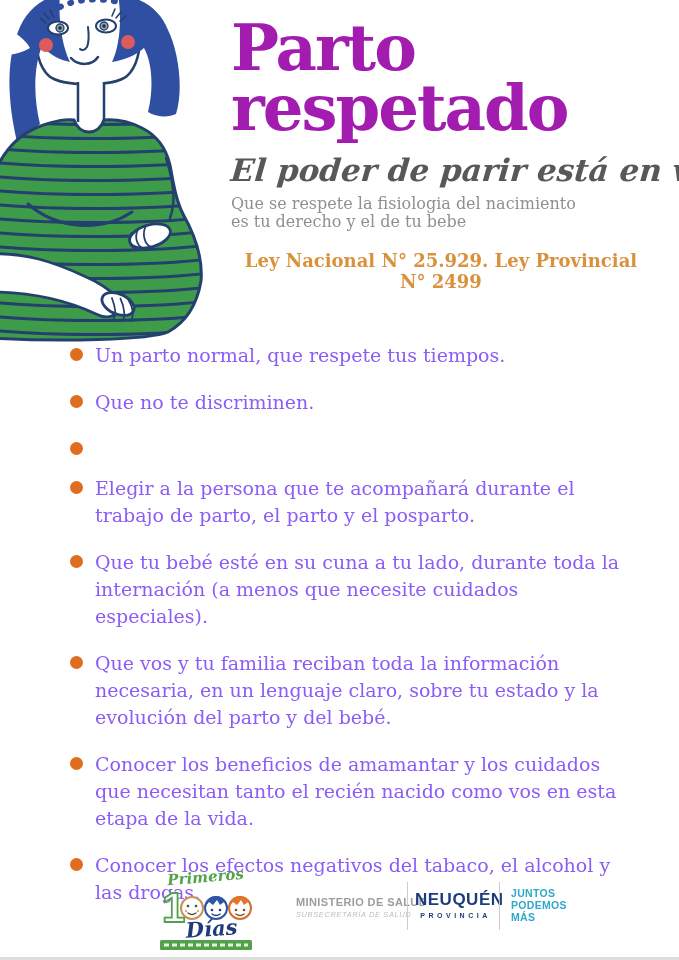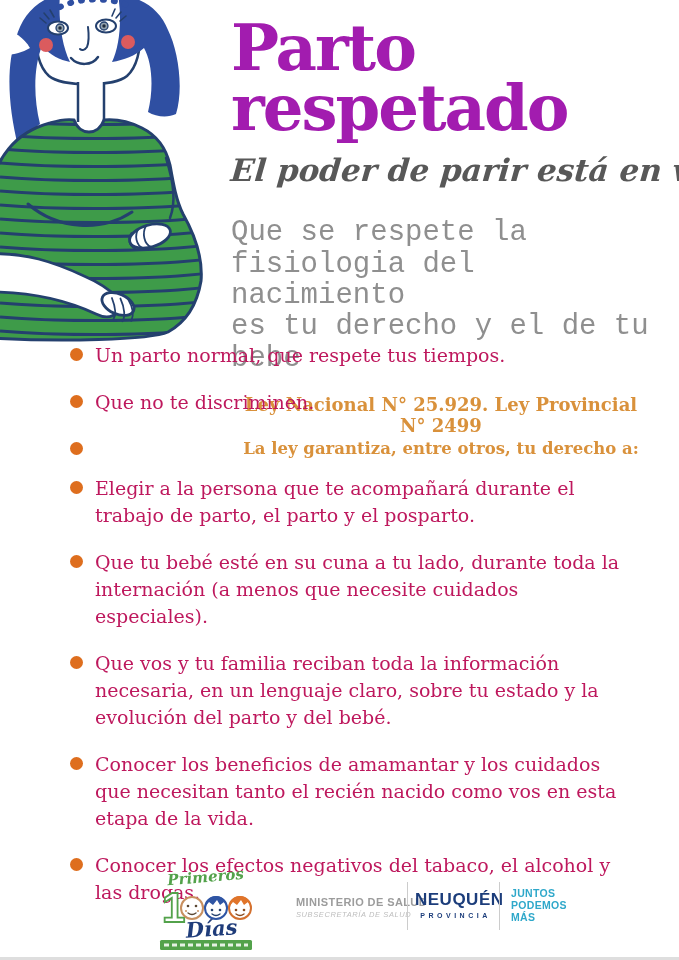--- a/index.html
+++ b/index.html
@@ -9,31 +9,31 @@
 
   
   .hero{position:absolute;left:0;top:0;width:210px;height:345px;}
 
   
   .header{position:absolute;left:231px;top:18px;width:420px;}
   .title{color:#a21caf;font-weight:700;font-size:64px;line-height:0.94;letter-spacing:-2px;}
   .title div{white-space:nowrap;}
   .tagline{margin-top:14px;color:#585858;font-style:italic;font-weight:600;font-size:31px;
            transform:skewX(-5deg);transform-origin:left;white-space:nowrap;}
-  .intro{margin-top:29px;color:#8F8F8F;font-size:29px;line-height:1.08;font-family:Liberation Mono, monospace;}
+  .intro{margin-top:7px;color:#8F8F8F;font-size:16px;line-height:1.08;}
   .law{margin-top:20px;color:#D9913B;font-weight:700;text-align:center;}
   .law-main{font-size:18px;}
   .law-sub{font-size:16.5px;margin-top:3px;}
 
   
   .rights{position:absolute;left:70px;top:342px;width:566px;list-style:none;margin:0;padding:0;}
   .right{display:flex;align-items:flex-start;margin-bottom:20px;}
   .dot{flex:0 0 auto;width:13px;height:13px;border-radius:50%;background:#DE6E1E;
        margin:6px 12px 0 0;}
-  .right-text{color:#be185d;font-size:19px;line-height:27px;}
+  .right-text{color:#8b5cf6;font-size:19px;line-height:27px;}
 
   
   .footer{position:absolute;left:0;top:866px;width:679px;height:92px;
           font-family:"Liberation Sans",sans-serif;}
   .logo{position:absolute;left:140px;top:2px;}
   .ministry{position:absolute;left:296px;top:30px;}
   .ministry-main{font-size:11px;font-weight:700;color:#9C9C9C;letter-spacing:.4px;}
   .ministry-sub{font-size:7.5px;color:#BDBDBD;letter-spacing:.6px;margin-top:2px;font-style:italic;}
   .vdiv{position:absolute;top:16px;width:1px;height:48px;background:#CCCCCC;}
   .vdiv1{left:407px;} .vdiv2{left:499px;}
@@ -104,21 +104,20 @@
       <div>Parto</div>
       <div>respetado</div>
     </div>
     <div class="tagline">El poder de parir está en vos</div>
     <div class="intro">
       <div>Que se respete la fisiologia del nacimiento</div>
       <div>es tu derecho y el de tu bebe</div>
     </div>
     <div class="law">
       <div class="law-main">Ley Nacional N° 25.929. Ley Provincial N° 2499</div>
-      <div class="law-sub">La ley garantiza, entre otros, tu derecho a:</div>
     </div>
   </div>
 
   <ul class="rights">
     <li class="right">
       <span class="dot"></span>
       <span class="right-text">Un parto normal, que respete tus tiempos.</span>
     </li>
 
     <li class="right">

